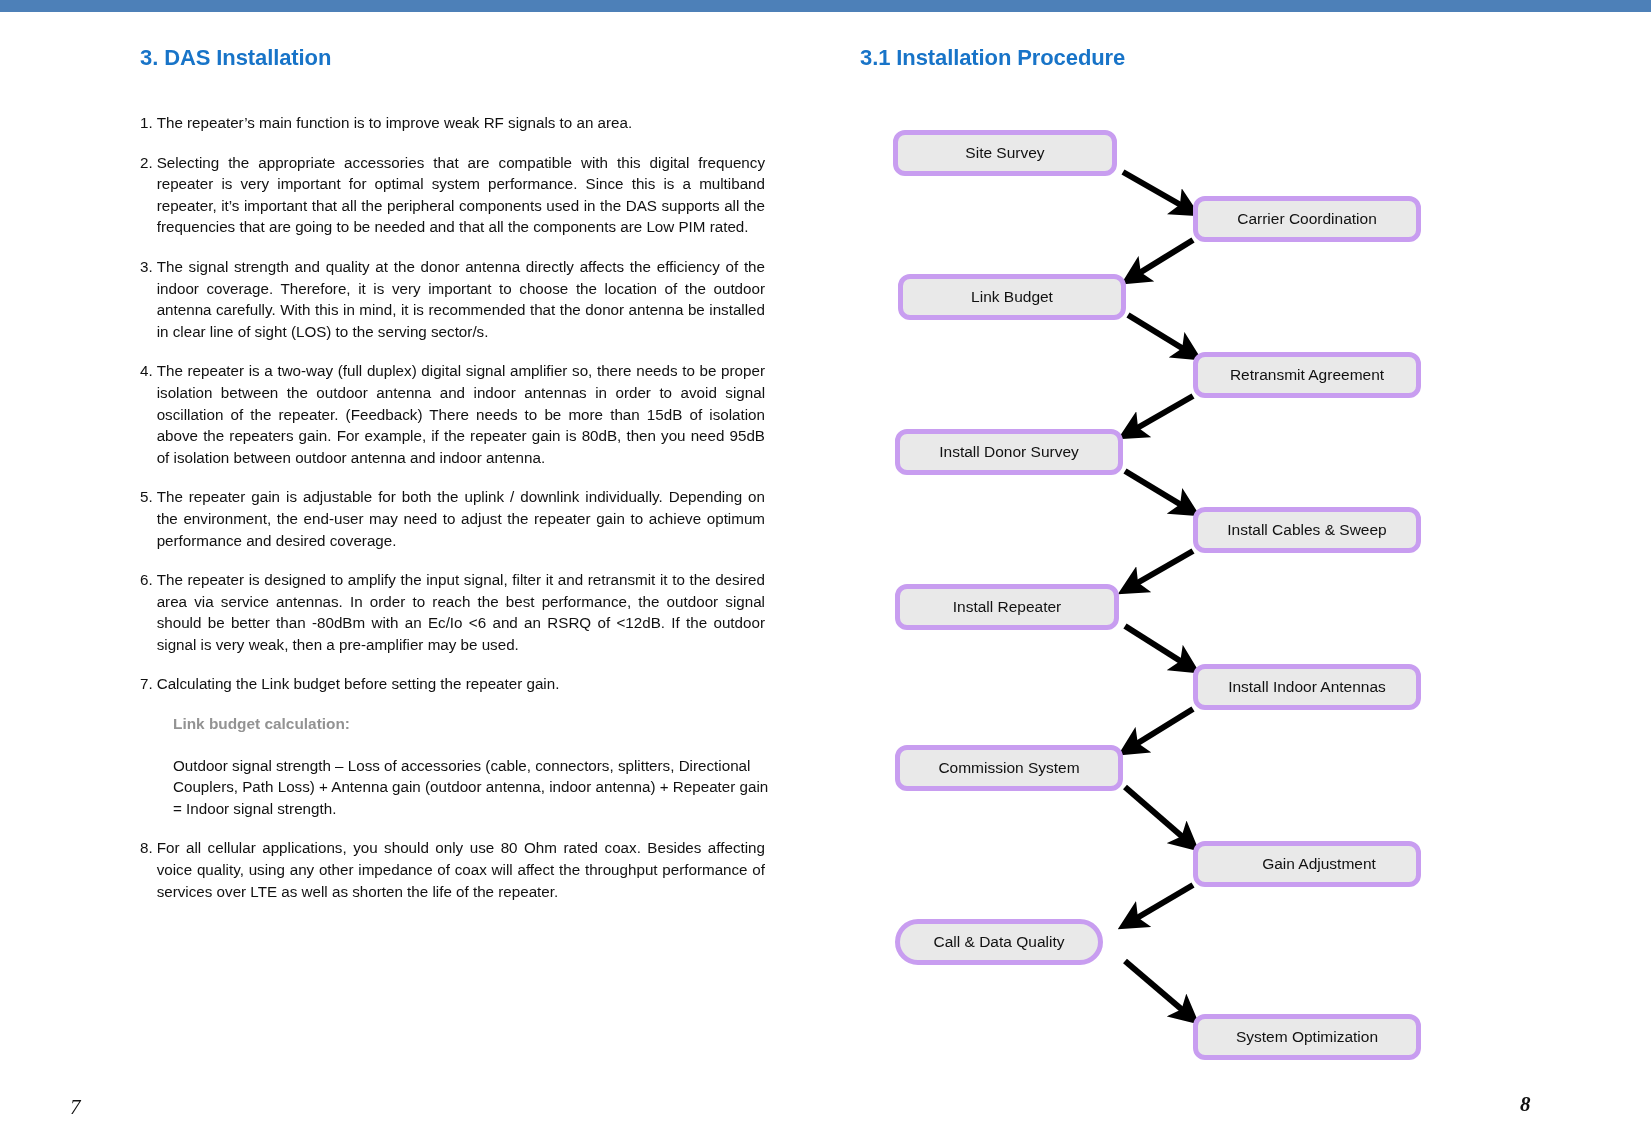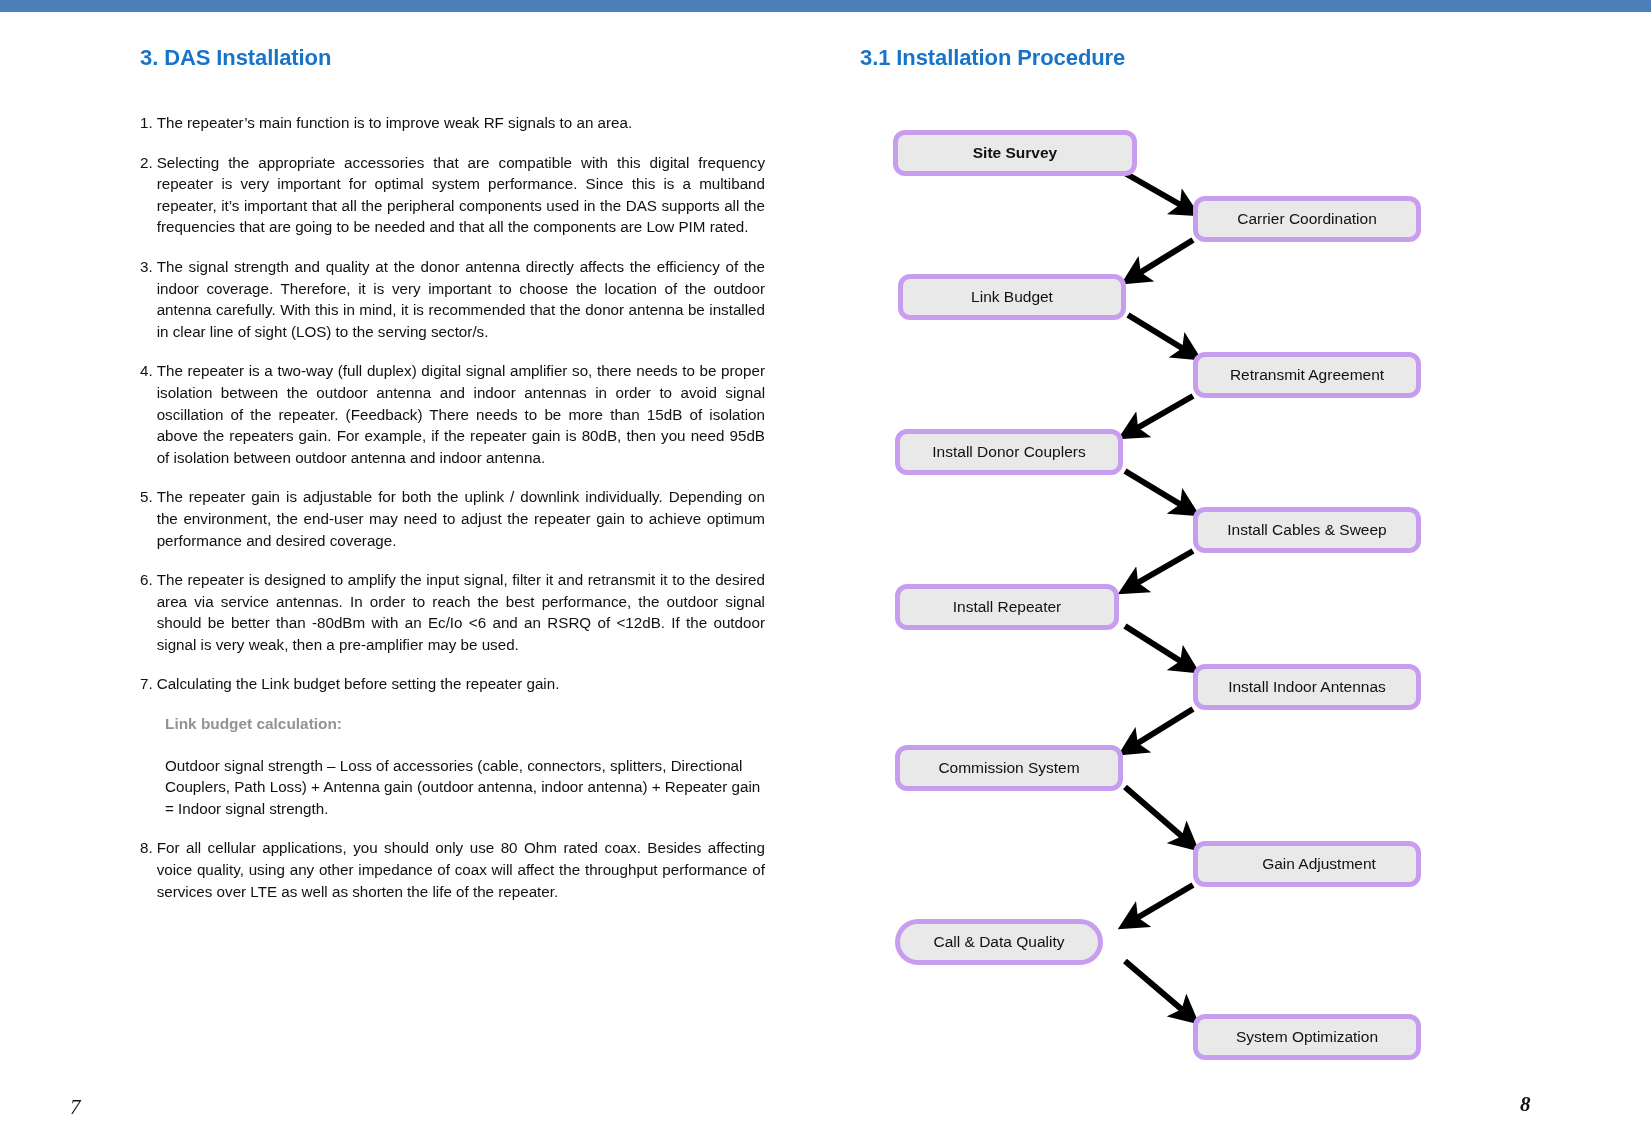--- a/index.html
+++ b/index.html
@@ -58,21 +58,21 @@
   }
   .li .txt {
     flex: 1 1 auto;
     text-align: justify;
     text-justify: inter-word;
     hyphens: none;
   }
   .li.nojustify .txt { text-align: left; }
   .li-last .txt { text-align: justify; }
   .sub-block {
-    margin-left: 25px;
+    margin-left: 33px;
     margin-bottom: 18px;
   }
   .sub-title {
     color: #939393;
     font-size: 15.4px;
     font-weight: bold;
     line-height: 21.6px;
     margin-bottom: 20px;
   }
   .sub-para {
@@ -217,34 +217,34 @@
             <line x1="305" y1="459" x2="373" y2="500" stroke="#000000" stroke-width="6" marker-end="url(#arrowhead)"></line>
             <line x1="373" y1="539" x2="305" y2="578" stroke="#000000" stroke-width="6" marker-end="url(#arrowhead)"></line>
             <line x1="305" y1="614" x2="373" y2="657" stroke="#000000" stroke-width="6" marker-end="url(#arrowhead)"></line>
             <line x1="373" y1="697" x2="305" y2="739" stroke="#000000" stroke-width="6" marker-end="url(#arrowhead)"></line>
             <line x1="305" y1="775" x2="373" y2="834" stroke="#000000" stroke-width="6" marker-end="url(#arrowhead)"></line>
             <line x1="373" y1="873" x2="305" y2="913" stroke="#000000" stroke-width="6" marker-end="url(#arrowhead)"></line>
             <line x1="305" y1="949" x2="373" y2="1007" stroke="#000000" stroke-width="6" marker-end="url(#arrowhead)"></line>
           </g>
       </svg>
       <div id="node-layer">
-          <div class="node" style="left: 73px; top: 118px; width: 244px; font-weight: bold;">
+          <div class="node" style="left: 73px; top: 118px; width: 224px;">
             <span>Site Survey</span>
           </div>
           <div class="node" style="left: 373px; top: 184px; width: 228px;">
             <span>Carrier Coordination</span>
           </div>
           <div class="node" style="left: 78px; top: 262px; width: 228px;">
             <span>Link Budget</span>
           </div>
           <div class="node" style="left: 373px; top: 340px; width: 228px;">
             <span>Retransmit Agreement</span>
           </div>
           <div class="node" style="left: 75px; top: 417px; width: 228px;">
-            <span>Install Donor Couplers</span>
+            <span>Install Donor Survey</span>
           </div>
           <div class="node" style="left: 373px; top: 495px; width: 228px;">
             <span>Install Cables &amp; Sweep</span>
           </div>
           <div class="node" style="left: 75px; top: 572px; width: 224px;">
             <span>Install Repeater</span>
           </div>
           <div class="node" style="left: 373px; top: 652px; width: 228px;">
             <span>Install Indoor Antennas</span>
           </div>

